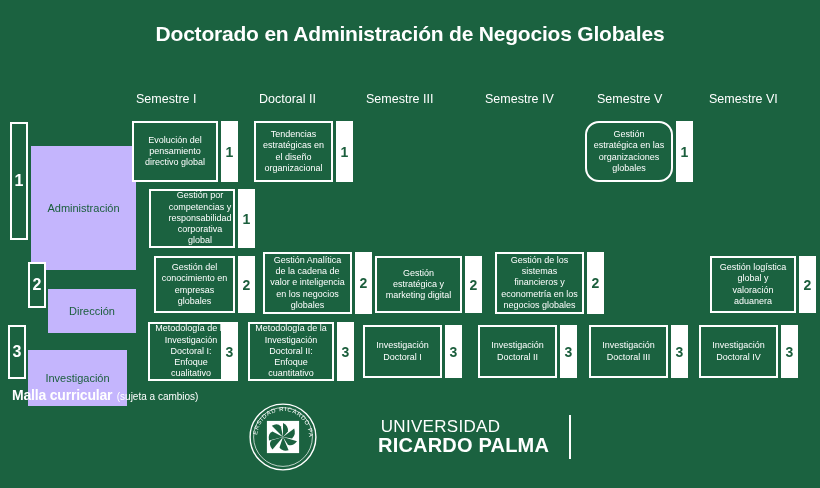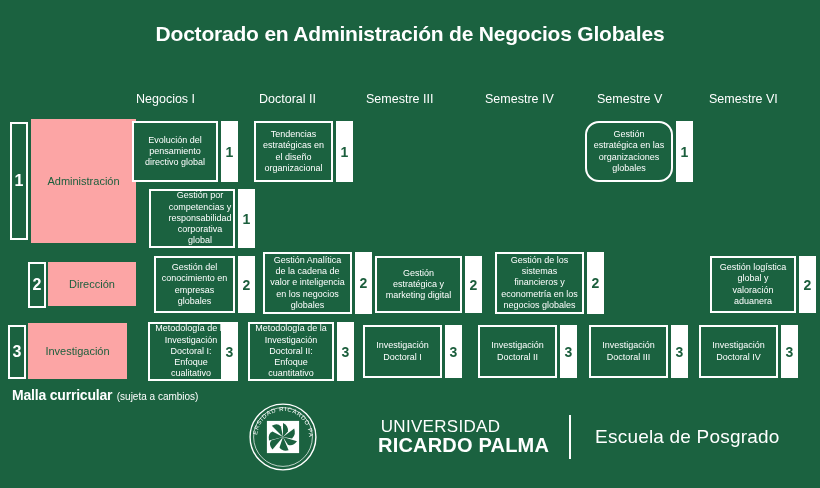--- a/index.html
+++ b/index.html
@@ -52,28 +52,29 @@
     color: #ffffff;
     font-size: 16px;
     font-weight: bold;
     display: flex;
     align-items: center;
     justify-content: center;
     box-sizing: border-box;
   }
   .cat-panel {
     position: absolute;
-    background: #fca5a5;
+    background: #c4b5fd;
     color: #1b5e3c;
     font-size: 11px;
     display: flex;
     align-items: center;
     justify-content: center;
     box-sizing: border-box;
     text-align: center;
+    margin-top: 27px;
   }
 
   
   .course {
     position: absolute;
     border: 2px solid #ffffff;
     background: #1b6240;
     color: #ffffff;
     box-sizing: border-box;
     display: flex;
@@ -156,21 +157,21 @@
   }
 </style>
 </head>
 <body>
 
 <div id="canvas">
 
   <div class="title">Doctorado en Administración de Negocios Globales</div>
 
   <div id="semester-headers">
-      <div class="sem-head" style="left: 136px;">Negocios I</div>
+      <div class="sem-head" style="left: 136px;">Semestre I</div>
       <div class="sem-head" style="left: 259px;">Doctoral II</div>
       <div class="sem-head" style="left: 366px;">Semestre III</div>
       <div class="sem-head" style="left: 485px;">Semestre IV</div>
       <div class="sem-head" style="left: 597px;">Semestre V</div>
       <div class="sem-head" style="left: 709px;">Semestre VI</div>
     </div>
   <div id="category-column">
       <div class="cat-badge" style="left: 10px; top: 122px; width: 18px; height: 118px;">1</div>
       <div class="cat-panel" style="left: 31px; top: 119px; width: 105px; height: 124px;">Administración</div>
       <div class="cat-badge" style="left: 28px; top: 262px; width: 18px; height: 46px;">2</div>
@@ -236,16 +237,15 @@
       </text>
     </svg>
 
     <div class="brand-name">
       <span class="l1">UNIVERSIDAD</span>
       <span class="l2">RICARDO PALMA</span>
     </div>
 
     <div class="vbar"></div>
 
-    <div class="school">Escuela de Posgrado</div>
   </div>
 
 </div>
 
 </body></html>

